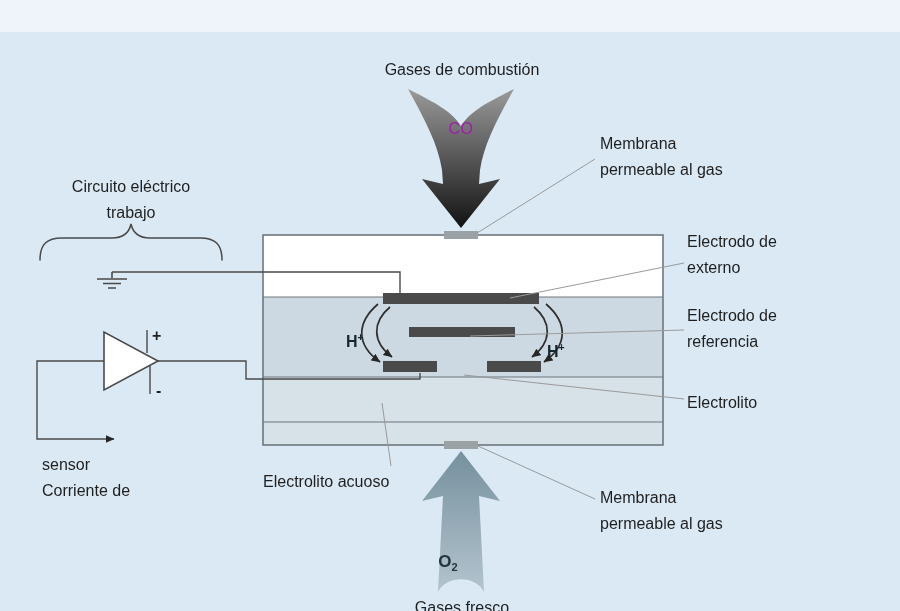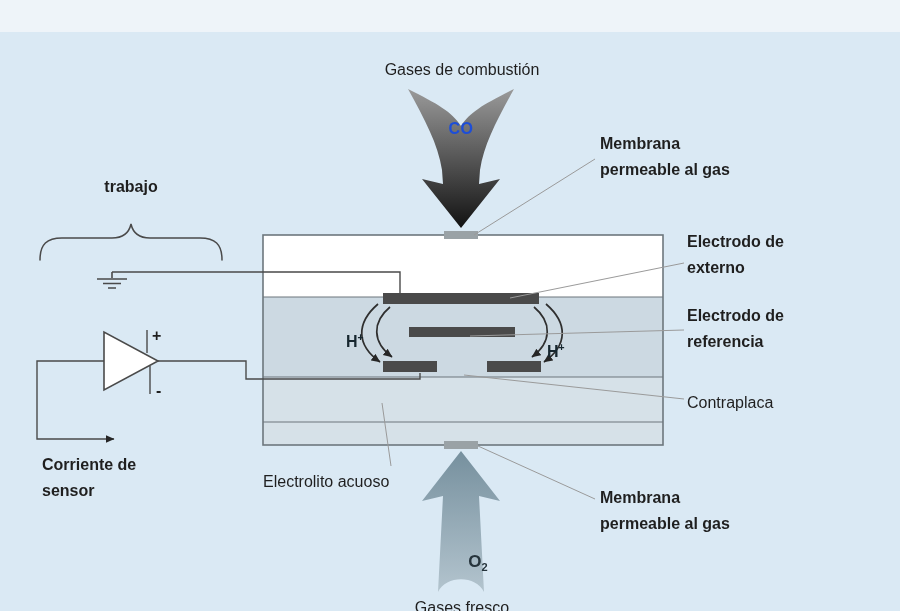--- a/index.html
+++ b/index.html
@@ -5,23 +5,23 @@
   :root{
     --bg:#dae9f4; --text:#1f1f1f; --outline:#6d777d; --wire:#4a4a4a;
     --leader:#9a9a9a; --electrode:#4a4a4a; --membrane:#9aa2a6;
     --band1:#ccd9e2; --band2:#d6e1e8; --topband:#ffffff;
   }
   html,body{margin:0;padding:0;}
   body{font-family:"Liberation Sans","DejaVu Sans",sans-serif;background:#eef4f9;}
   .stage{position:relative;width:900px;height:611px;background:var(--bg);overflow:hidden;margin-top:32px;}
   .stage svg{position:absolute;left:0;top:0;}
   .lbl{position:absolute;color:var(--text);font-size:16px;line-height:1.6;white-space:nowrap;}
-  .lbl .ln{display:block;font-weight:bold;}
+  .lbl .ln{display:block;}
   .center{text-align:center;}
-  .co-label{color:#1d4ed8;font-weight:bold;font-size:16px;letter-spacing:.5px;text-align:center;}
+  .co-label{color:#a21caf;font-weight:normal;font-size:16px;letter-spacing:.5px;text-align:center;}
   .gas{font-weight:bold;font-size:17px;color:#26343c;}
   .hplus{font-weight:bold;font-size:16px;color:#17272f;}
   sup{font-size:0.65em;}
   sub{font-size:0.65em;}
   .sign{position:absolute;font-weight:bold;font-size:16px;color:var(--text);}
 </style>
 </head>
 <body>
 
 <div class="stage">
@@ -98,42 +98,43 @@
   <div class="lbl" style="left:687px;top:197px;">
     <span class="ln">Electrodo de</span>
     <span class="ln">externo</span>
   </div>
 
   <div class="lbl" style="left:687px;top:271px;">
     <span class="ln">Electrodo de</span>
     <span class="ln">referencia</span>
   </div>
 
-  <div class="lbl" style="left:687px;top:358px;">Contraplaca</div>
+  <div class="lbl" style="left:687px;top:358px;">Electrolito</div>
 
   <div class="lbl" style="left:600px;top:453px;">
     <span class="ln">Membrana</span>
     <span class="ln">permeable al gas</span>
   </div>
 
   <div class="lbl center" style="left:31px;top:142px;width:200px;">
+    <span class="ln">Circuito eléctrico</span>
     <span class="ln">trabajo</span>
   </div>
 
   <div class="lbl" style="left:42px;top:420px;">
+    <span class="ln">sensor</span>
     <span class="ln">Corriente de</span>
-    <span class="ln">sensor</span>
   </div>
 
   <div class="lbl" style="left:263px;top:437px;text-align:center;">Electrolito acuoso</div>
 
   <div class="lbl hplus" style="left:346px;top:297px;"><span>H</span><sup>+</sup></div>
 
   <div class="lbl hplus" style="left:547px;top:307px;"><span>H</span><sup>+</sup></div>
 
   <div class="sign" style="left:152px;top:295px;">+</div>
   <div class="sign" style="left:156px;top:350px;">-</div>
 
-  <div class="lbl gas center" style="left:449px;top:516px;width:58px;text-align:center;"><span>O</span><sub>2</sub></div>
+  <div class="lbl gas center" style="left:419px;top:516px;width:58px;text-align:center;"><span>O</span><sub>2</sub></div>
 
   <div class="lbl center" style="left:382px;top:563px;width:160px;">Gases fresco</div>
 
 </div>
 
 </body></html>

